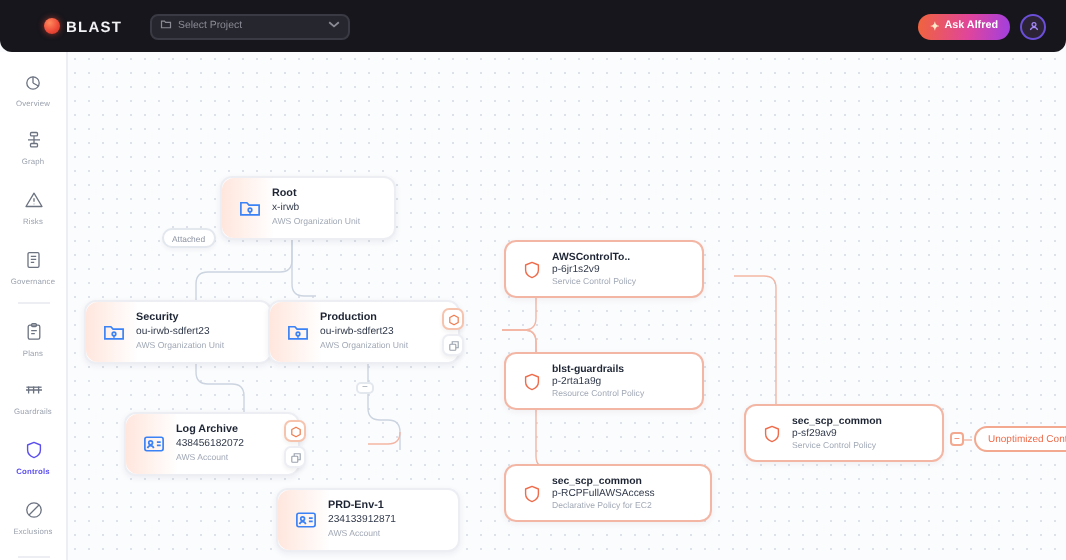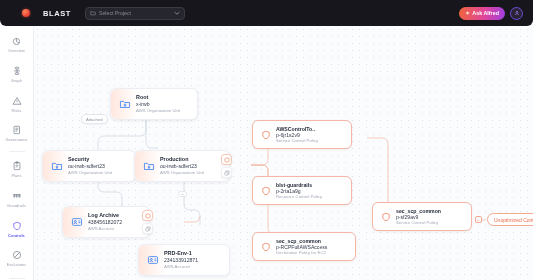--- a/index.html
+++ b/index.html
@@ -12,21 +12,21 @@
   }
   #app { position:relative; width:533px; height:280px; overflow:hidden; background:#fafbfd; }
 
   
   .topbar {
     position:absolute; left:0; top:0; width:533px; height:26px;
     background:#16161c; display:flex; align-items:center;
     border-radius:0 0 6px 6px;
     z-index:40;
   }
-  .brand { display:flex; align-items:center; gap:13px; margin-left:22px; }
+  .brand { display:flex; align-items:center; gap:3px; margin-left:22px; }
   .brand-dot {
     width:8px; height:8px; border-radius:50%;
     background:radial-gradient(circle at 35% 30%, #ff8a5c 0%, #ef4b3a 55%, #c7301f 100%);
     box-shadow:0 0 3px rgba(239,75,58,.6);
   }
   .brand-name { color:#f2f2f5; font-size:7.5px; font-weight:bold; letter-spacing:.6px; }
   .project-select {
     margin-left:14px; height:13px; width:100px;
     background:#26262e; border:.6px solid #3a3a44; border-radius:4px;
     display:flex; align-items:center; padding:0 4px; gap:3px;

